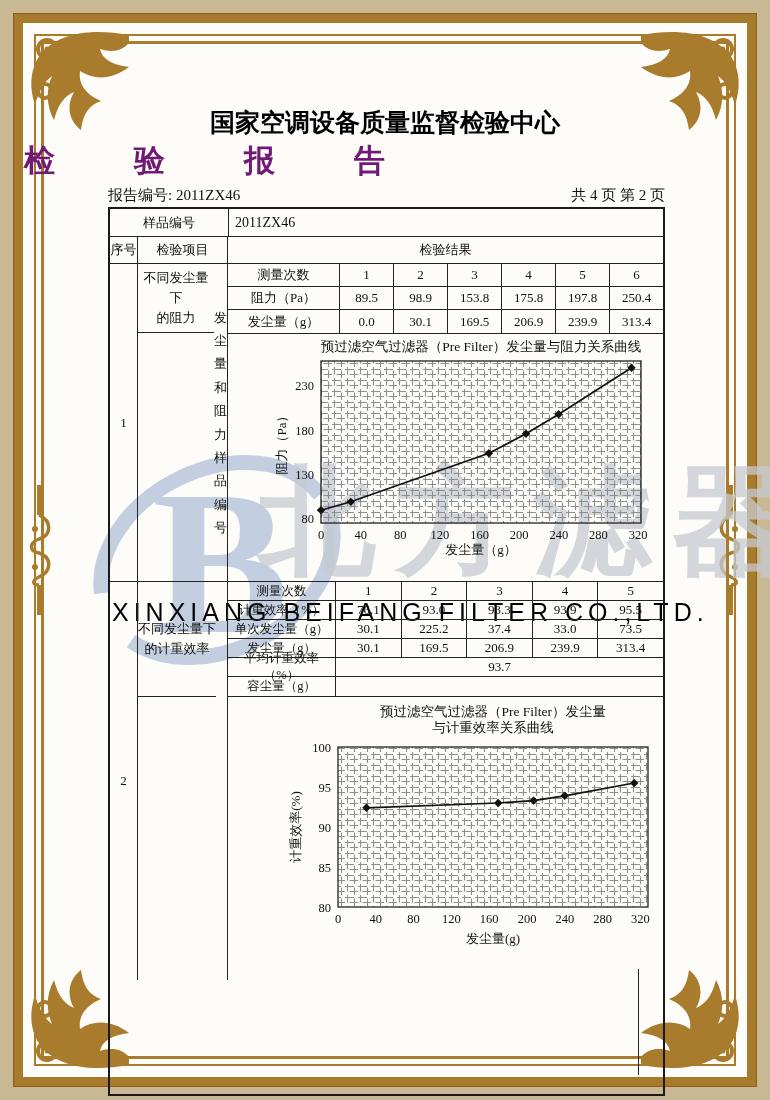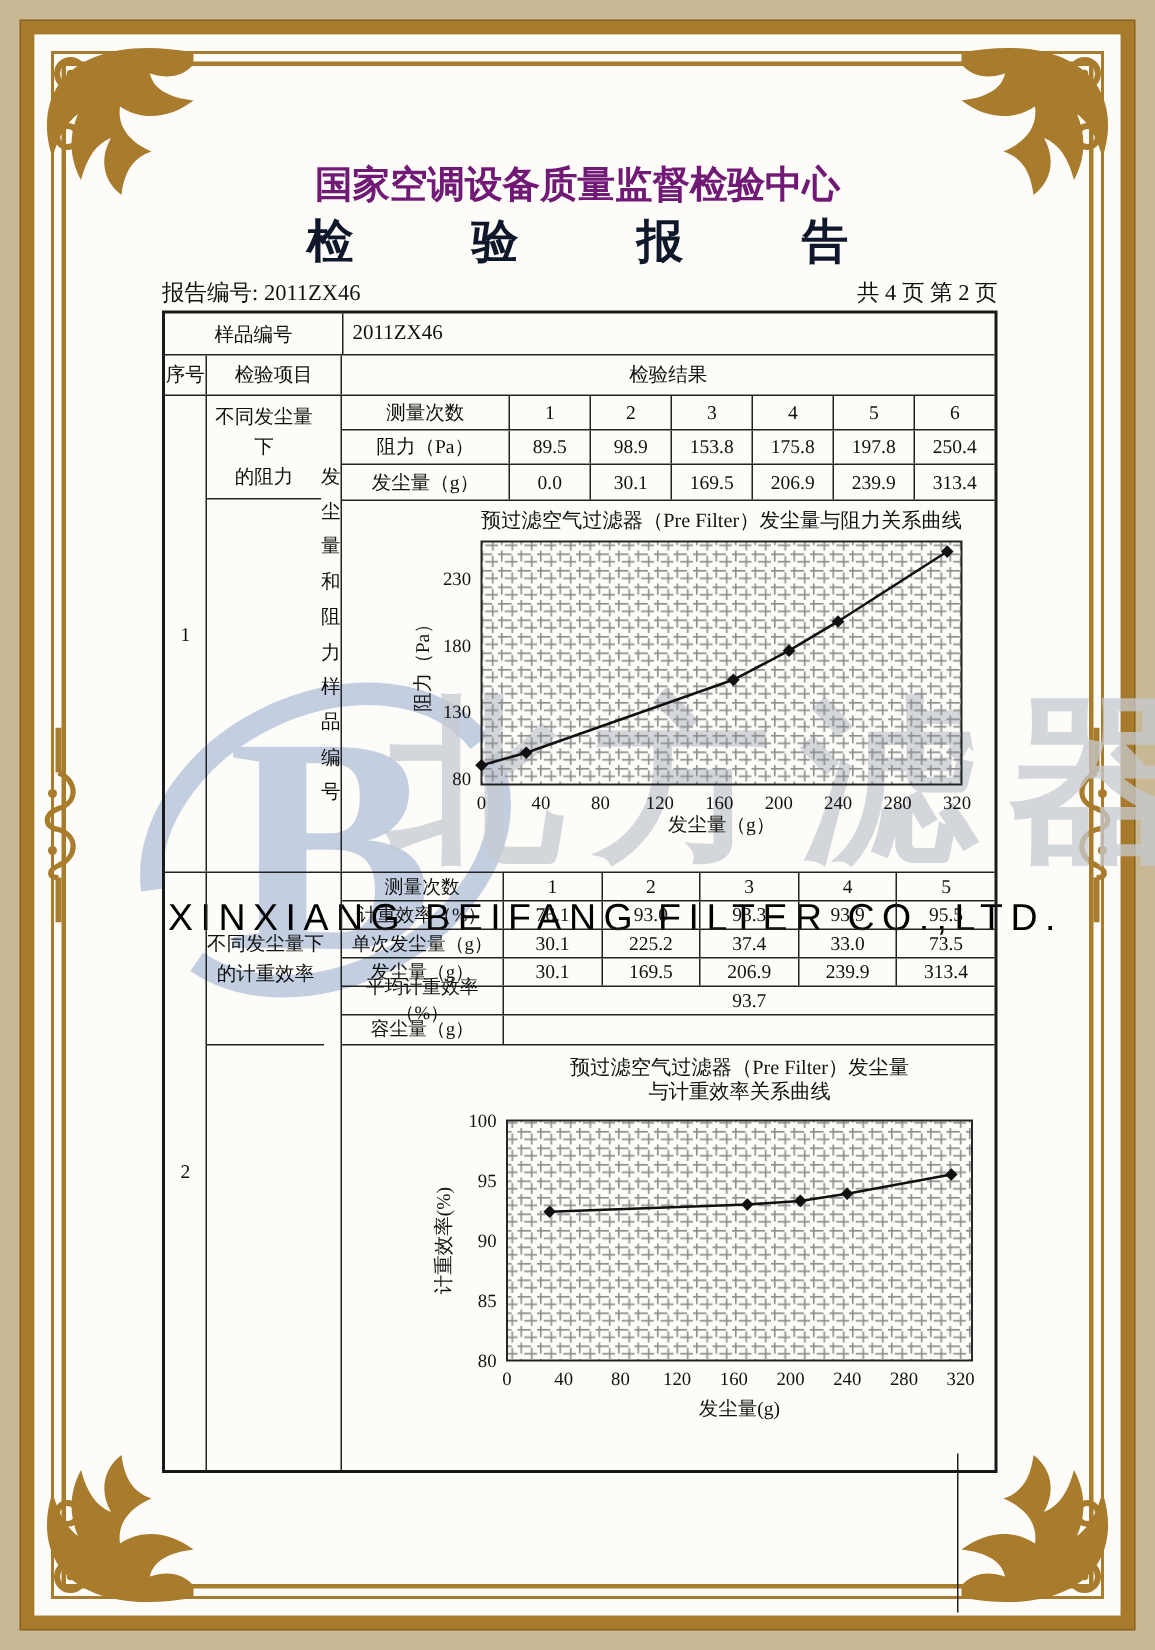--- a/index.html
+++ b/index.html
@@ -21,27 +21,27 @@
   .sidescroll.right{right:26px;transform:scaleX(-1);}
   
   .wm{position:absolute;pointer-events:none;}
   .wm-logo{left:82px;top:420px;width:270px;height:280px;opacity:.9;}
   .wm-brand{left:258px;top:462px;font-family:"Liberation Sans","DejaVu Sans",sans-serif;
      font-weight:bold;font-size:118px;line-height:1;letter-spacing:20px;color:#c6cad1;opacity:.75;white-space:nowrap;}
   .wm-latin{left:112px;top:598px;font-family:"Liberation Sans","DejaVu Sans",sans-serif;
      font-size:25px;letter-spacing:5px;color:#000000;white-space:nowrap;}
   
   .center-name{position:absolute;left:0;top:106px;width:100%;text-align:center;
-     font-family:"Liberation Sans","DejaVu Sans",sans-serif;font-weight:bold;font-size:25px;color:#701a75;}
-  .report-title{position:absolute;left:0;top:140px;width:100%;text-align:center;text-indent:24px;
-     font-family:"Liberation Sans","DejaVu Sans",sans-serif;font-weight:bold;font-size:31px;letter-spacing:24px;color:#0f172a;}
+     font-family:"Liberation Sans","DejaVu Sans",sans-serif;font-weight:bold;font-size:25px;color:#000000;}
+  .report-title{position:absolute;left:0;top:140px;width:100%;text-align:left;text-indent:24px;
+     font-family:"Liberation Sans","DejaVu Sans",sans-serif;font-weight:bold;font-size:31px;letter-spacing:24px;color:#701a75;}
   .report-line{position:absolute;left:108px;top:186px;width:557px;display:flex;justify-content:space-between;
      font-size:15px;color:#111;}
   
-  .doc-table{position:absolute;left:108px;top:207px;width:557px;height:775px;border:2px solid #1a1a1a;
+  .doc-table{position:absolute;left:108px;top:207px;width:557px;height:889px;border:2px solid #1a1a1a;
      box-sizing:border-box;color:#0f0f0f;font-size:13px;}
   .doc-table *{box-sizing:border-box;}
   .r{display:flex;}
   .c{display:flex;align-items:center;justify-content:center;text-align:center;}
   .br{border-right:1px solid #222;}
   .bb{border-bottom:1px solid #222;}
   .rowA{height:28px;}
   .rowA .c1{width:119px;}
   .rowA .c2{flex:1;justify-content:flex-start;padding-left:6px;font-size:14px;}
   .rowB{height:27px;}

